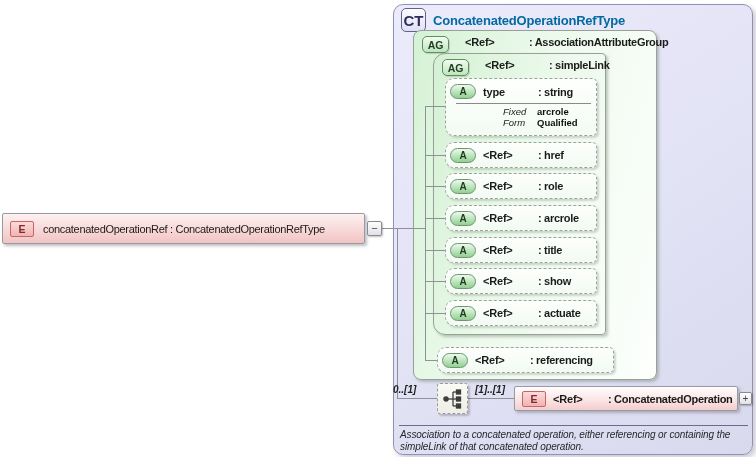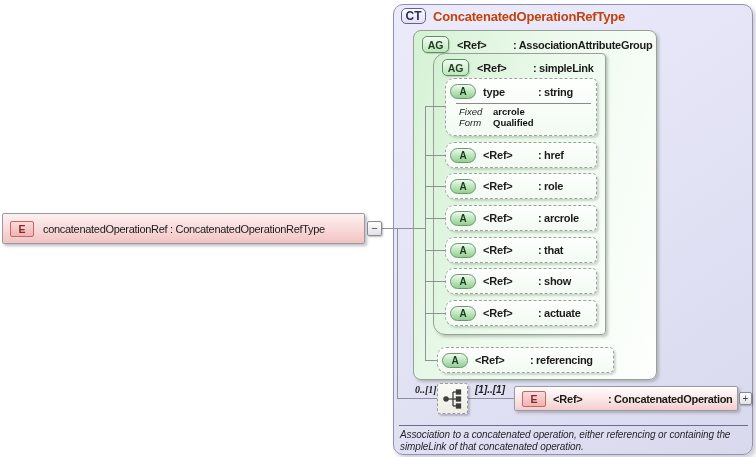--- a/index.html
+++ b/index.html
@@ -13,24 +13,24 @@
 
   
   .badge-e {
     width: 24px; height: 16px; flex: 0 0 24px;
     border: 1px solid #c06868; border-radius: 2px;
     background: linear-gradient(180deg,#fbdada 0%,#f3b2b2 100%);
     color: #7c2a2a; font-size: 10.5px; font-weight: bold;
     display: flex; align-items: center; justify-content: center;
   }
   .badge-ct {
-    width: 25px; height: 16px; flex: 0 0 25px;
+    width: 25px; height: 24px; flex: 0 0 25px;
     border: 1px solid #62628c; border-radius: 5px;
     background: linear-gradient(180deg,#fdfdff 0%,#e0e0f4 100%);
-    color: #2e2e5a; font-size: 12px; font-weight: bold;
+    color: #2e2e5a; font-size: 15px; font-weight: bold;
     display: flex; align-items: center; justify-content: center;
   }
   .badge-ag {
     width: 27px; height: 17px; flex: 0 0 27px;
     border: 1px solid #5f8f5f; border-radius: 5px;
     background: linear-gradient(180deg,#f2fcf2 0%,#bde6bd 100%);
     color: #223f22; font-size: 10.5px; font-weight: bold;
     display: flex; align-items: center; justify-content: center;
     box-shadow: 1px 1px 1px rgba(0,0,0,.15);
   }
@@ -72,62 +72,62 @@
   .expand   { left: 739px; top: 392px; width: 13px; height: 13px; font-size: 10px; line-height: 11px; }
 
   
   .ct-panel {
     position: absolute; left: 393px; top: 4px; width: 360px; height: 451px;
     border: 1px solid #9191b5; border-radius: 10px;
     background: linear-gradient(145deg,#ebebfb 0%,#e2e2f5 55%,#d9d9ee 100%);
     box-shadow: 3px 3px 5px rgba(125,125,150,.4);
   }
   .panel-title { position: absolute; left: 401px; top: 8px; display: flex; align-items: center; gap: 7px; }
-  .panel-title-text { font-size: 13px; font-weight: bold; color: #c2410c; letter-spacing: -0.2px; }
+  .panel-title-text { font-size: 13px; font-weight: bold; color: #0369a1; letter-spacing: -0.2px; }
 
   
   .group-box {
     position: absolute; border: 1px solid #98a098;
     box-shadow: 2px 2px 3px rgba(105,120,105,.4);
   }
   .aag-box {
     left: 413px; top: 30px; width: 244px; height: 350px; border-radius: 8px;
     background: linear-gradient(105deg,#d5f2d5 0%,#eefaee 45%,#fdfffd 100%);
   }
   .sl-box {
     left: 433px; top: 53px; width: 173px; height: 282px; border-radius: 12px 4px 4px 12px;
     background: linear-gradient(105deg,#d4f1d4 0%,#ebf9eb 50%,#f9fdf9 100%);
   }
-  .group-header { display: flex; align-items: center; gap: 8px; padding: 5px 0 0 8px; }
+  .group-header { display: flex; align-items: flex-start; gap: 16px; padding: 5px 0 0 8px; }
 
   
   .attr-box {
     position: absolute; left: 445px; width: 152px; height: 26px;
     border: 1px dashed #9aa49a; border-radius: 9px 5px 5px 9px;
     background: linear-gradient(180deg,#fdfffd 0%,#f2faf2 100%);
     box-shadow: 2px 2px 2px rgba(115,130,115,.3);
     display: flex; align-items: center; gap: 7px; padding-left: 4px;
   }
   .attr-box .ref-token { width: 48px; flex: 0 0 48px; }
   .type-attr-box {
     position: absolute; left: 445px; top: 78px; width: 152px; height: 58px;
     border: 1px dashed #9aa49a; border-radius: 9px 5px 5px 9px;
     background: linear-gradient(180deg,#fdfffd 0%,#f3fbf3 100%);
     box-shadow: 2px 2px 2px rgba(115,130,115,.3);
   }
   .type-attr-header { display: flex; align-items: center; gap: 7px; padding: 5px 0 0 4px; }
   .type-divider { height: 1px; background: #8a8a8a; margin: 4px 5px 3px 10px; }
-  .facet-row { display: flex; padding-left: 13px; font-size: 9.5px; line-height: 10.5px; }
+  .facet-row { display: flex; padding-left: 13px; font-size: 9.5px; line-height: 10.5px; margin-left: 44px; }
   .facet-label { font-style: italic; width: 34px; color: #222; }
   .facet-value { font-weight: bold; color: #101010; }
   .remote-box { left: 437px; top: 347px; width: 177px; height: 26px; }
 
   
   .occ-label { position: absolute; font-size: 10px; font-style: italic; font-weight: bold; color: #222; white-space: nowrap; }
-  .occ-left  { left: 415px; top: 384px; font-family: Liberation Serif, serif; }
+  .occ-left  { left: 393px; top: 384px; }
   .occ-right { left: 475px; top: 384px; }
   .seq-box {
     position: absolute; left: 437px; top: 383px; width: 31px; height: 31px;
     border: 1px dashed #98989e; border-radius: 3px;
     background: linear-gradient(180deg,#fbfbf6 0%,#eeeee6 100%);
     box-shadow: 2px 2px 2px rgba(0,0,0,.2);
     display: flex; align-items: center; justify-content: center;
   }
 
   
@@ -207,21 +207,21 @@
     <span class="type-token">: role</span>
   </div>
   <div class="attr-box" style="top:205px;">
     <span class="badge-a">A</span>
     <span class="ref-token">&lt;Ref&gt;</span>
     <span class="type-token">: arcrole</span>
   </div>
   <div class="attr-box" style="top:237px;">
     <span class="badge-a">A</span>
     <span class="ref-token">&lt;Ref&gt;</span>
-    <span class="type-token">: that</span>
+    <span class="type-token">: title</span>
   </div>
   <div class="attr-box" style="top:268px;">
     <span class="badge-a">A</span>
     <span class="ref-token">&lt;Ref&gt;</span>
     <span class="type-token">: show</span>
   </div>
   <div class="attr-box" style="top:300px;">
     <span class="badge-a">A</span>
     <span class="ref-token">&lt;Ref&gt;</span>
     <span class="type-token">: actuate</span>

